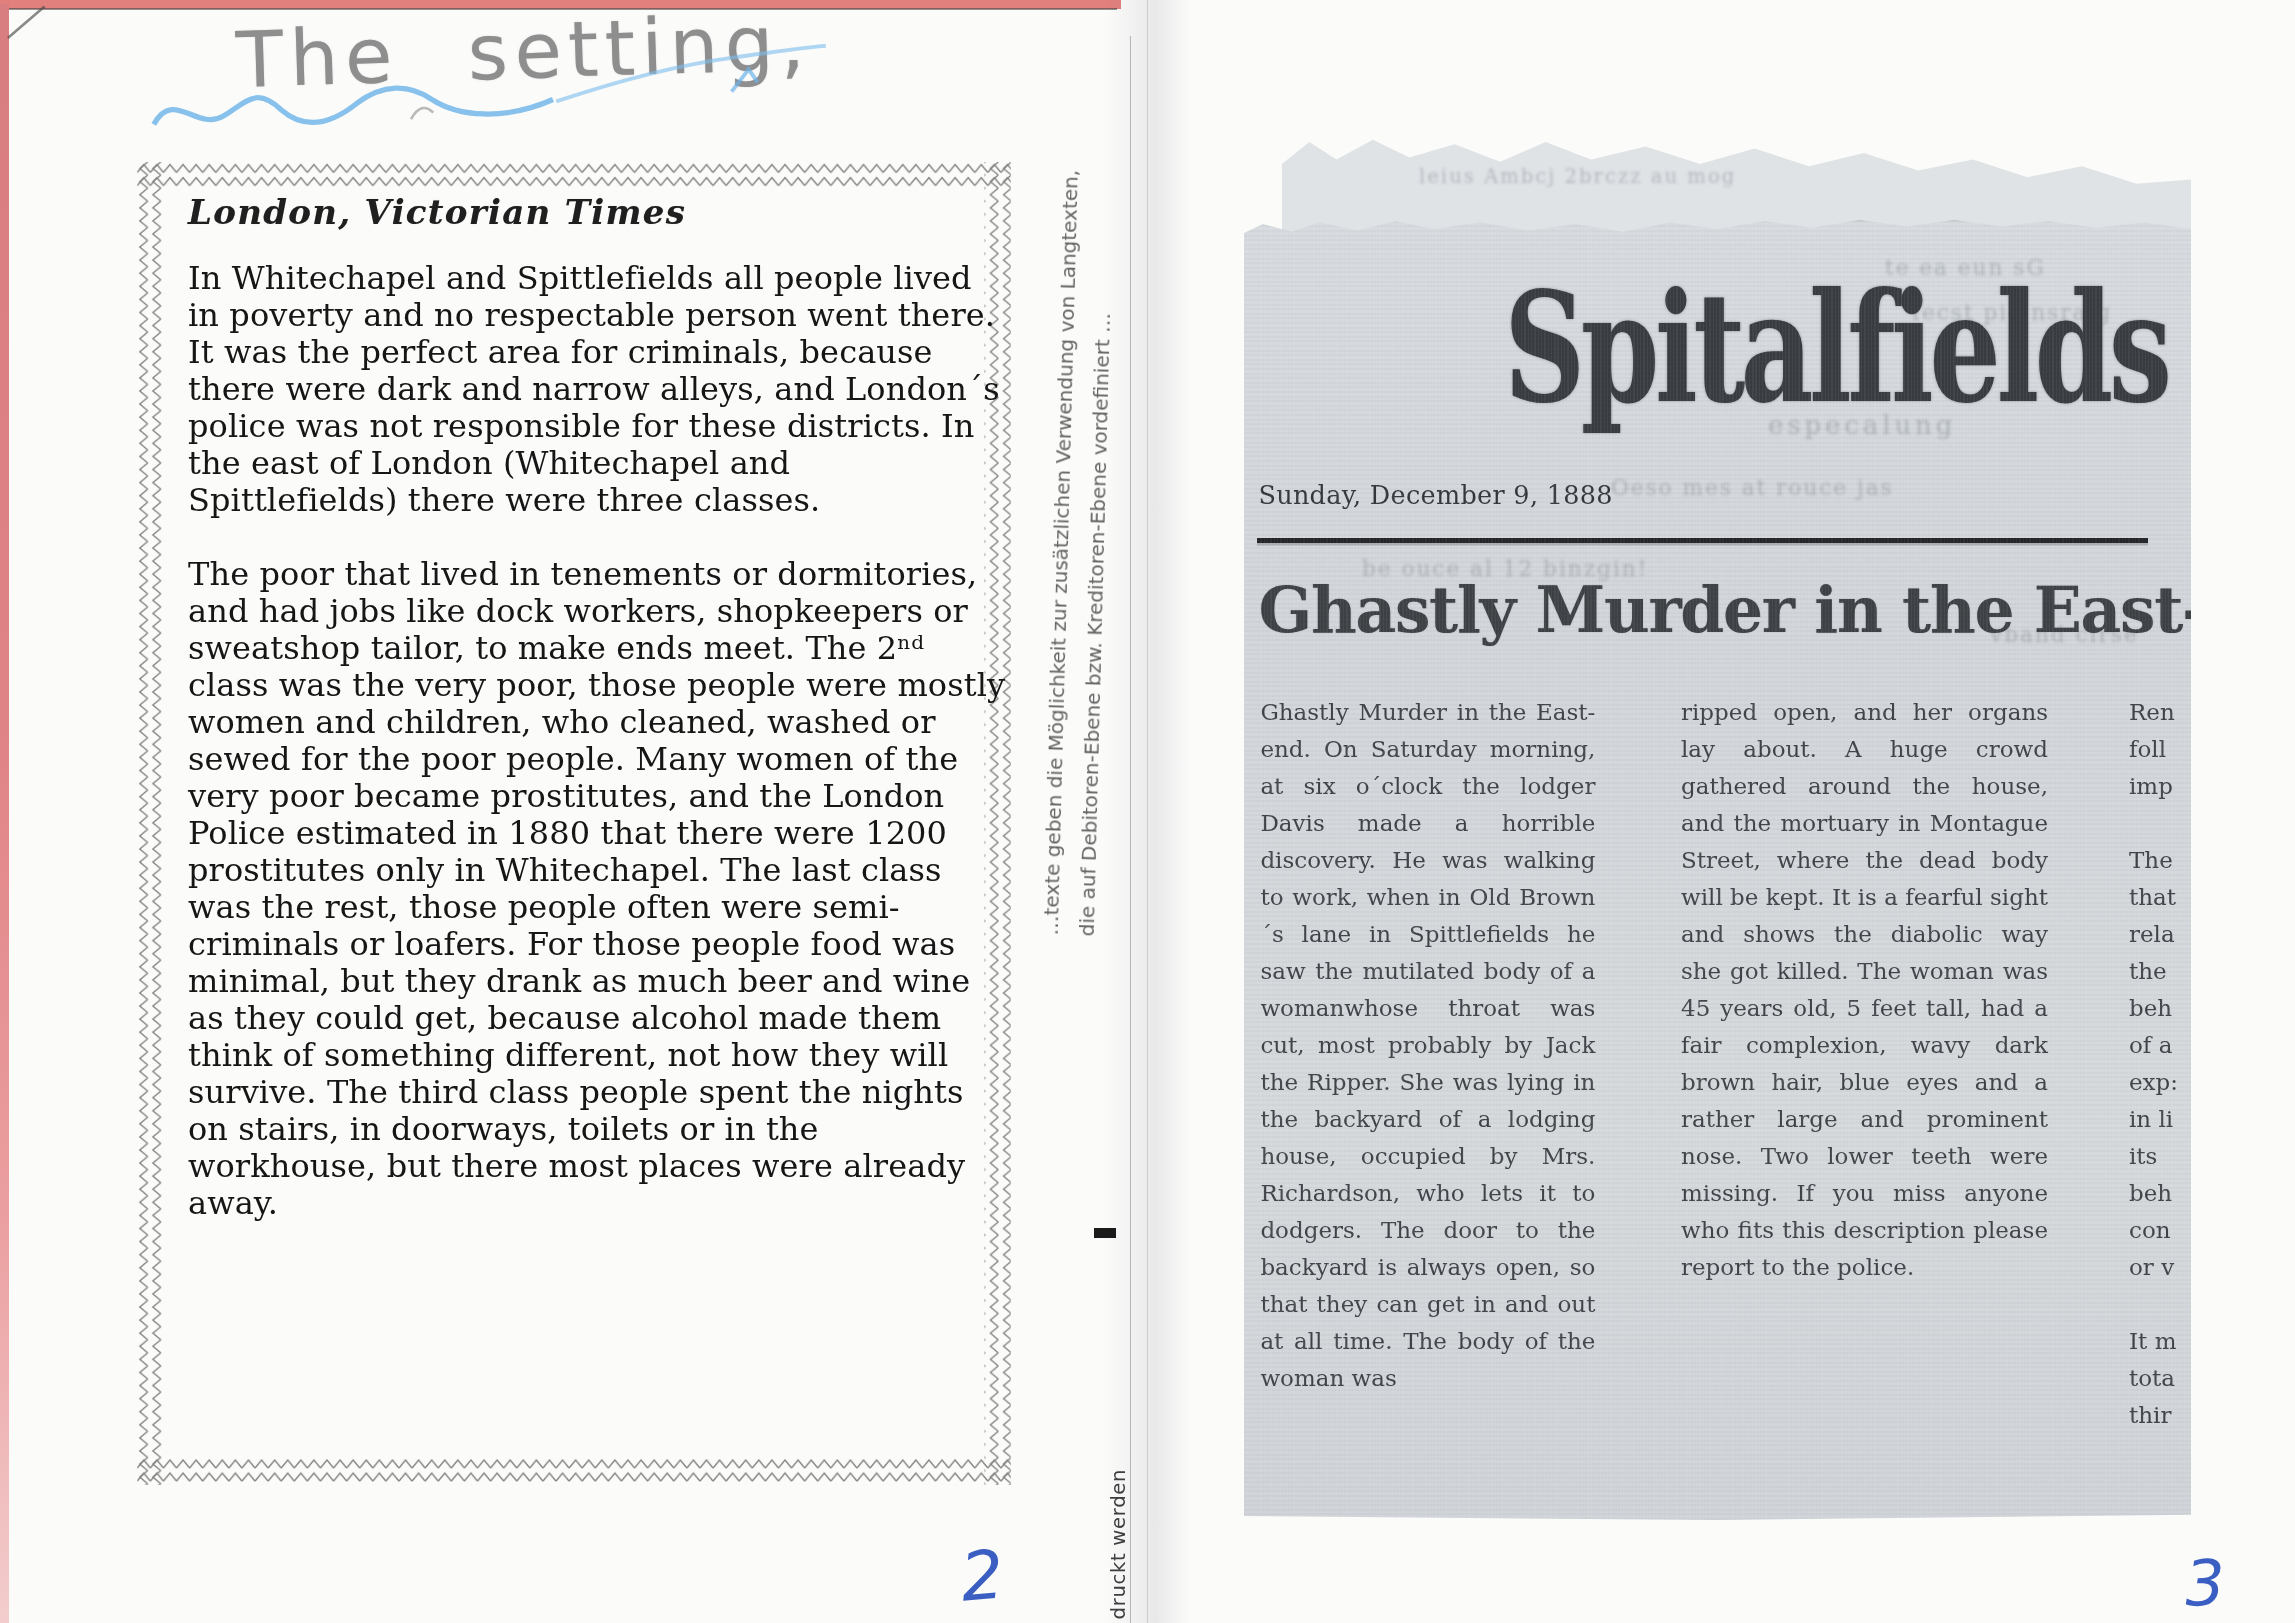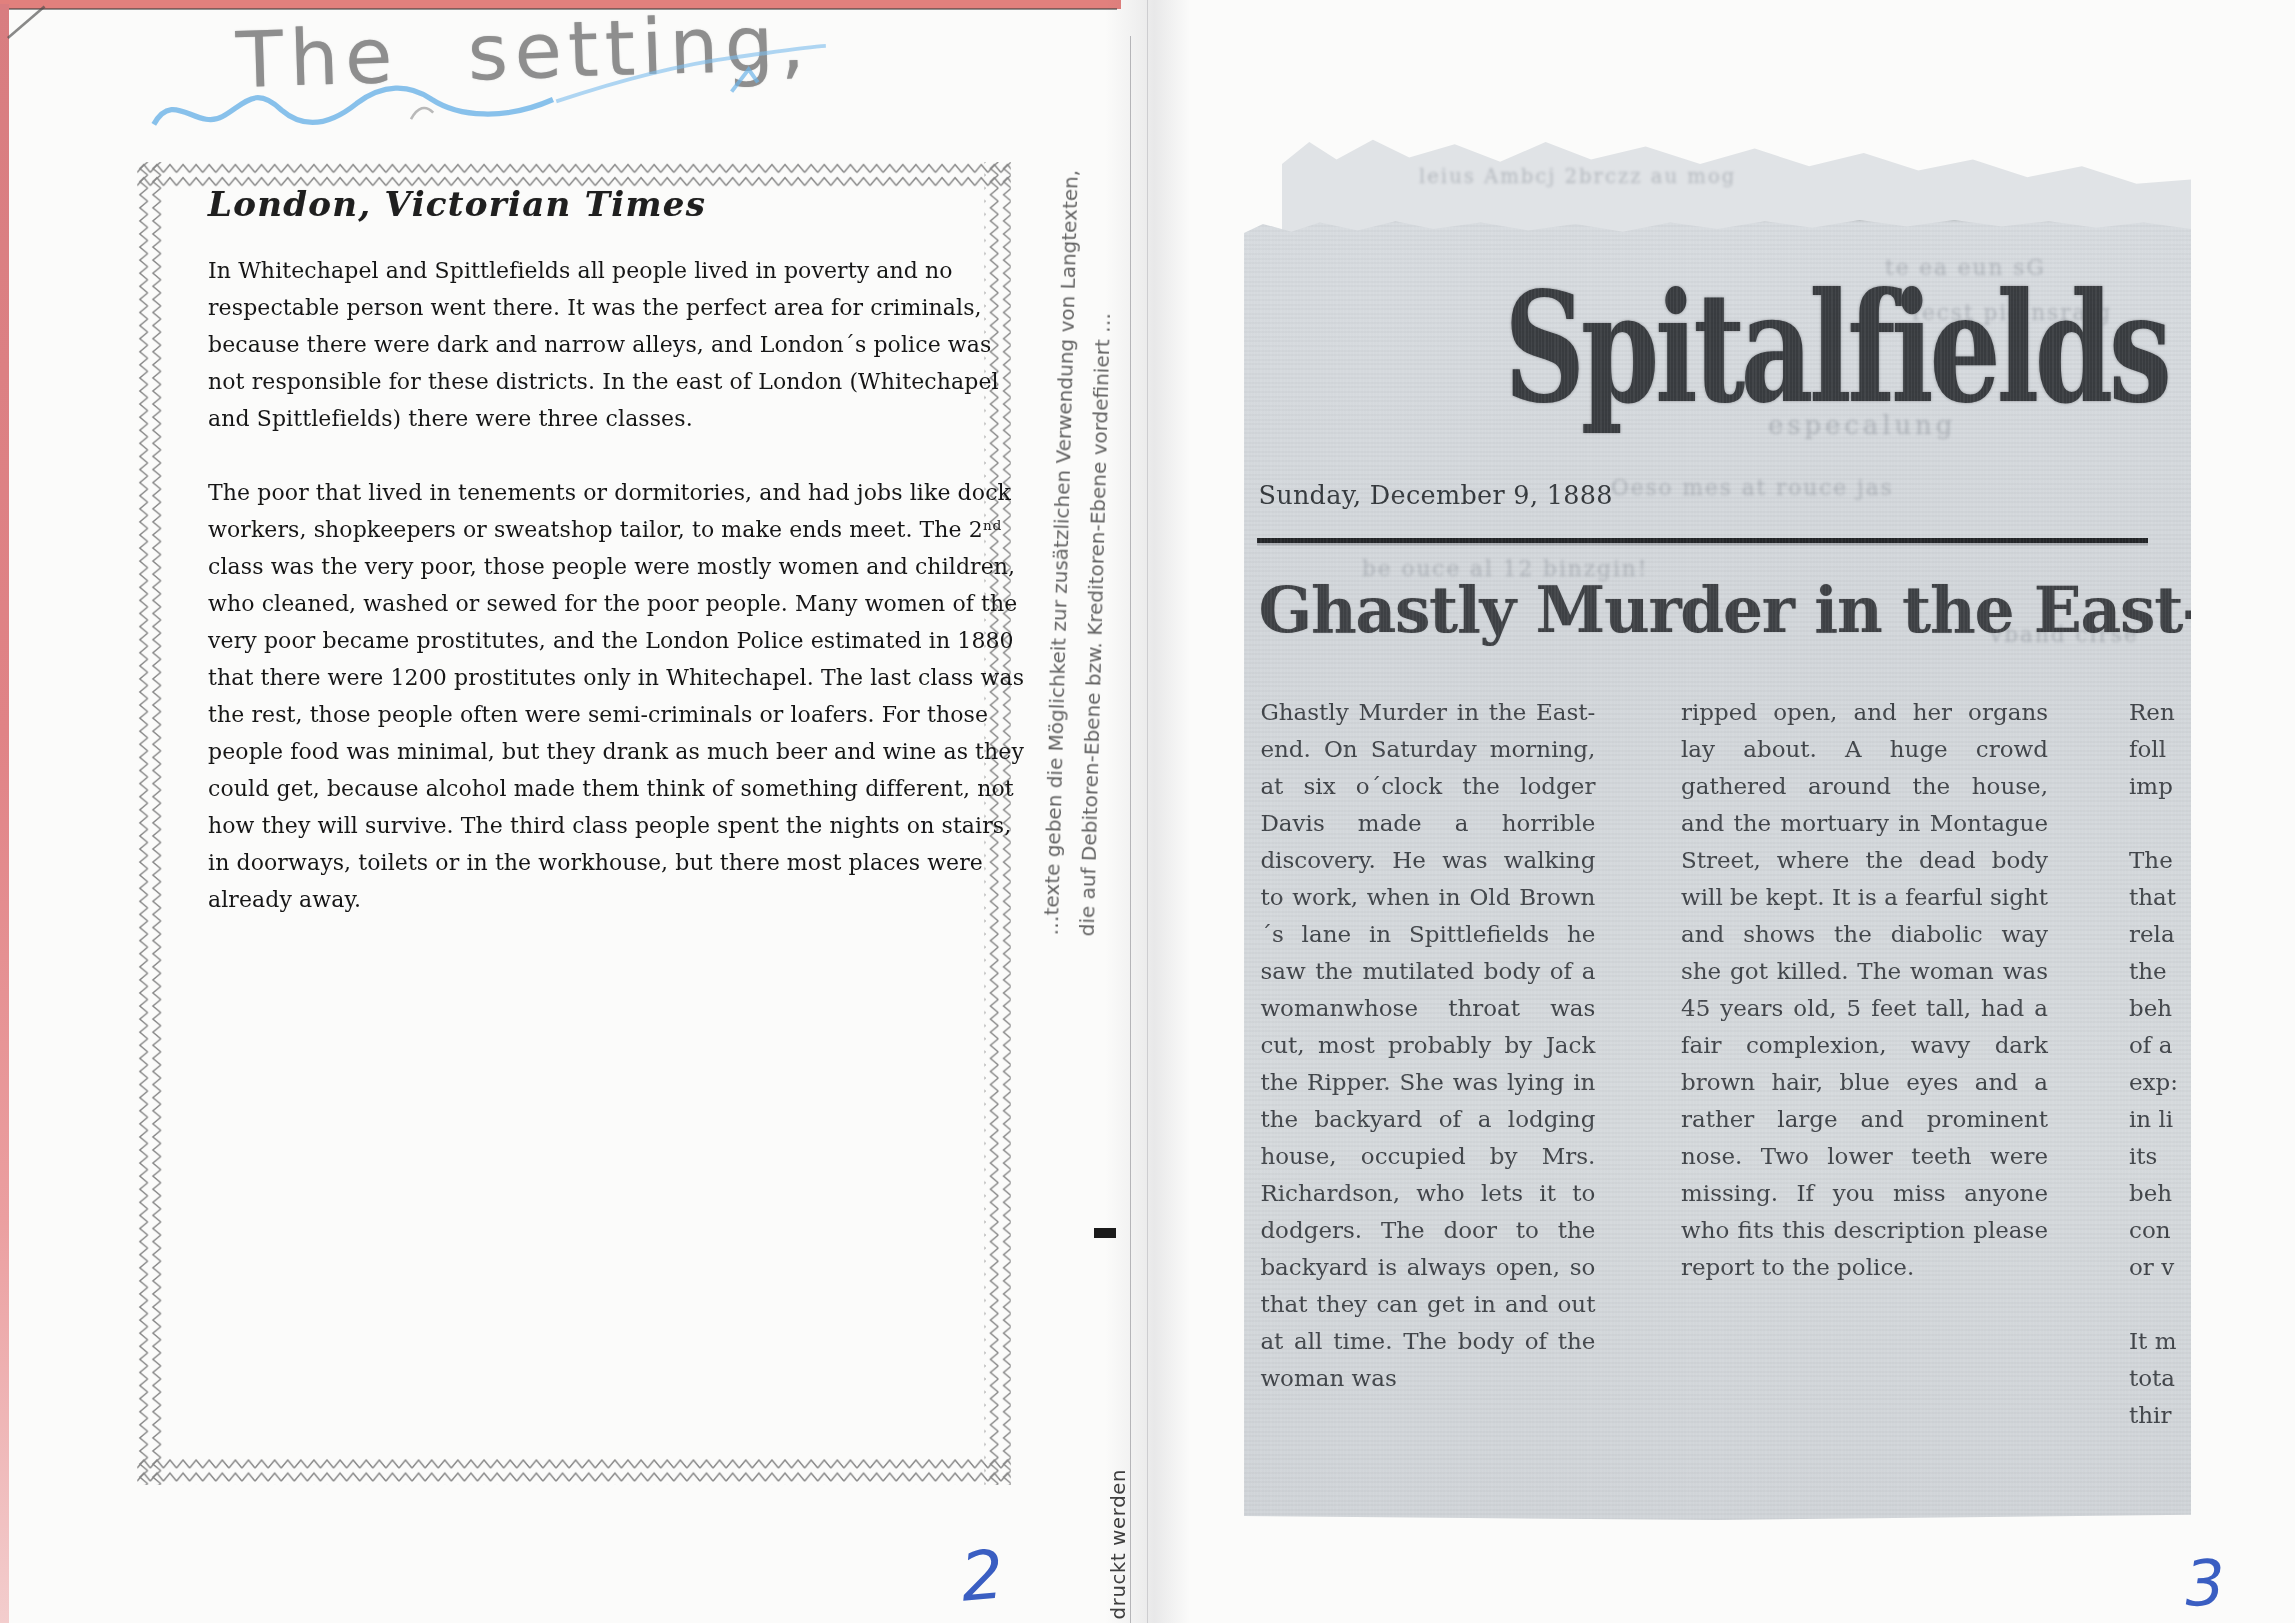--- a/index.html
+++ b/index.html
@@ -21,27 +21,27 @@
 
   
   .hand-title {
     left:236px; top:6.5px; font-family:"DejaVu Sans", sans-serif;
     font-size:77px; color:#8e8e8e; letter-spacing:6.5px; word-spacing:38px;
     transform:rotate(-1.8deg); text-shadow:0 0 1.3px rgba(145,145,145,.55);
     white-space:nowrap;
   }
   .box { left:137px; top:162px; width:874px; height:1323px; }
   .box svg.zz { position:absolute; inset:0; }
-  .box-inner { position:absolute; left:51px; top:22px; width:818px;margin-left:20px; }
+  .box-inner { position:absolute; left:51px; top:30px; width:818px; }
   .box-heading {
     font-size:34px; font-weight:bold; font-style:italic; color:#1f1f1f;
     letter-spacing:1.3px; margin-bottom:27.5px; text-shadow:0 0 0.7px rgba(0,0,0,.4);
   }
   .box-inner p {
-    margin:0 0 37px 0; font-size:22px; line-height:37px; color:#161616;
+    margin:0 0 37px 0; font-size:32px; line-height:37px; color:#161616;
     text-align:left; letter-spacing:0.1px;
   }
 
   .pg-num { font-family:"DejaVu Sans", sans-serif; font-style:italic; color:#3a5ec2; }
   .pg2 { left:961px; top:1537px; font-size:67px; transform:rotate(-5deg); }
   .pg3 { left:2185px; top:1547px; font-size:63px; transform:rotate(-2deg); }
 
   
   .gutter-text {
     left:687px; top:507px; width:785px; height:73px;

